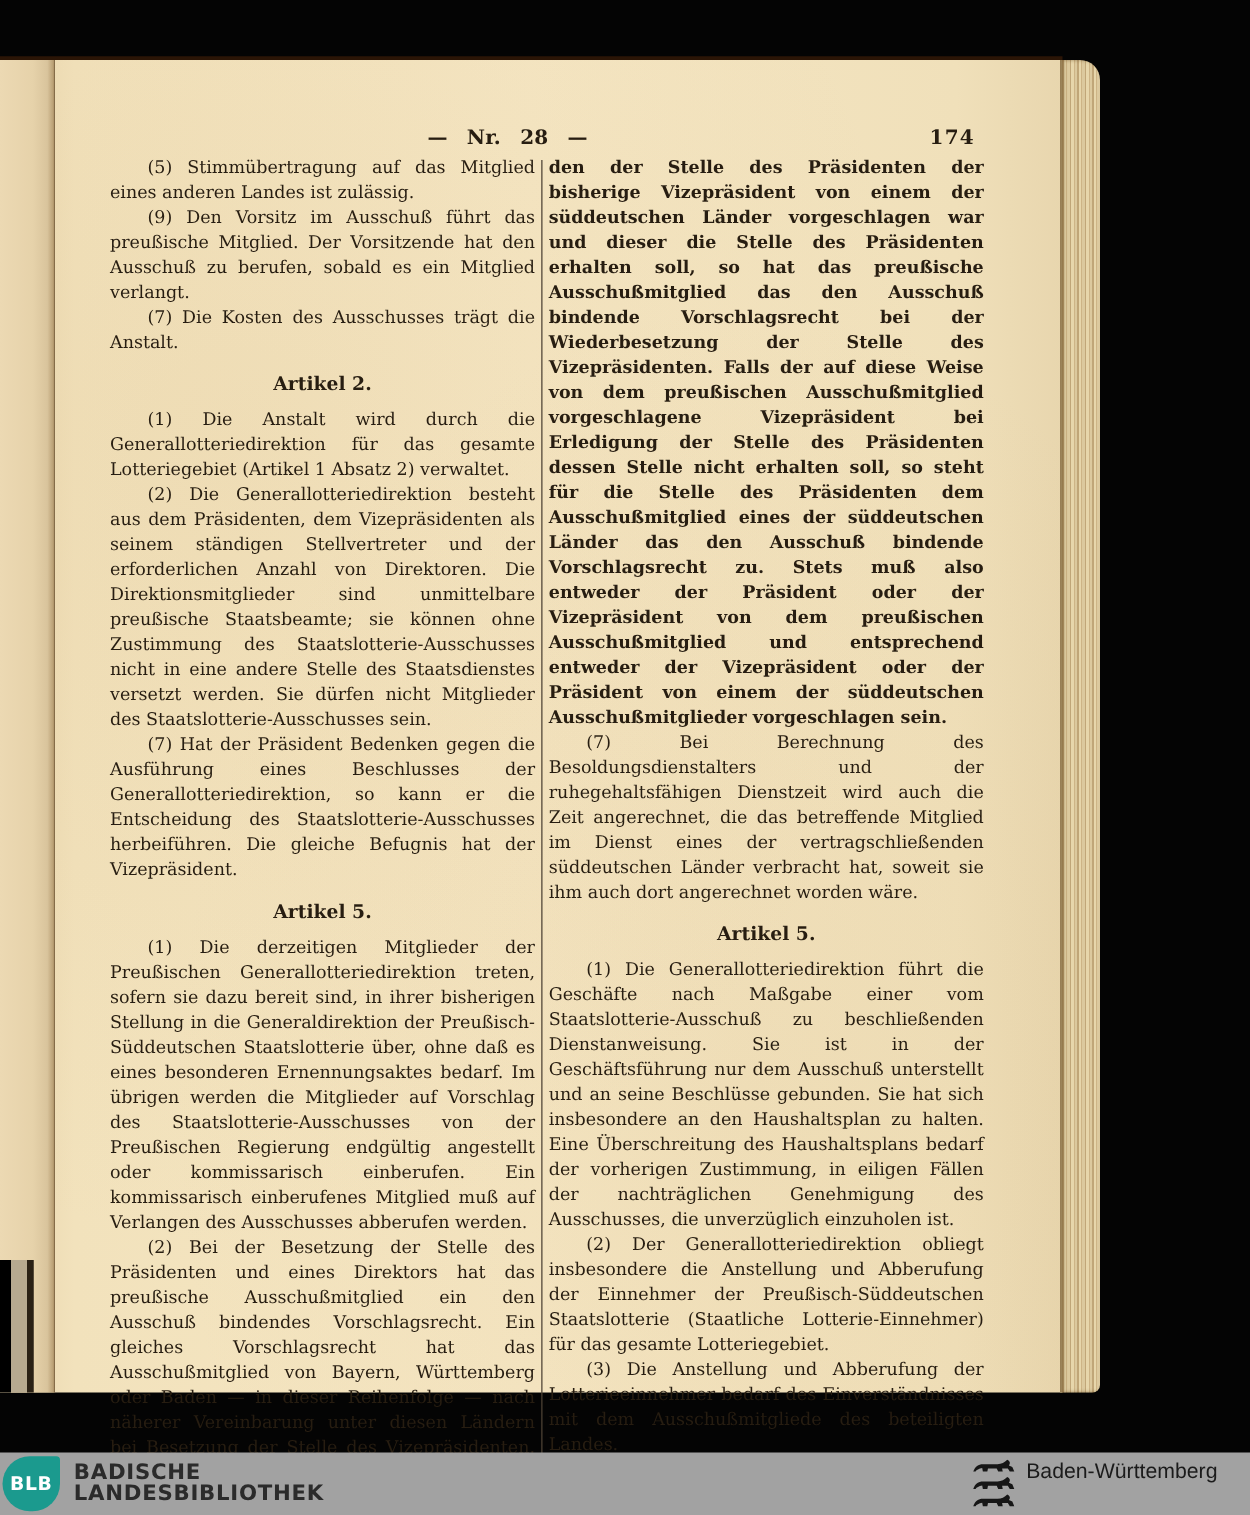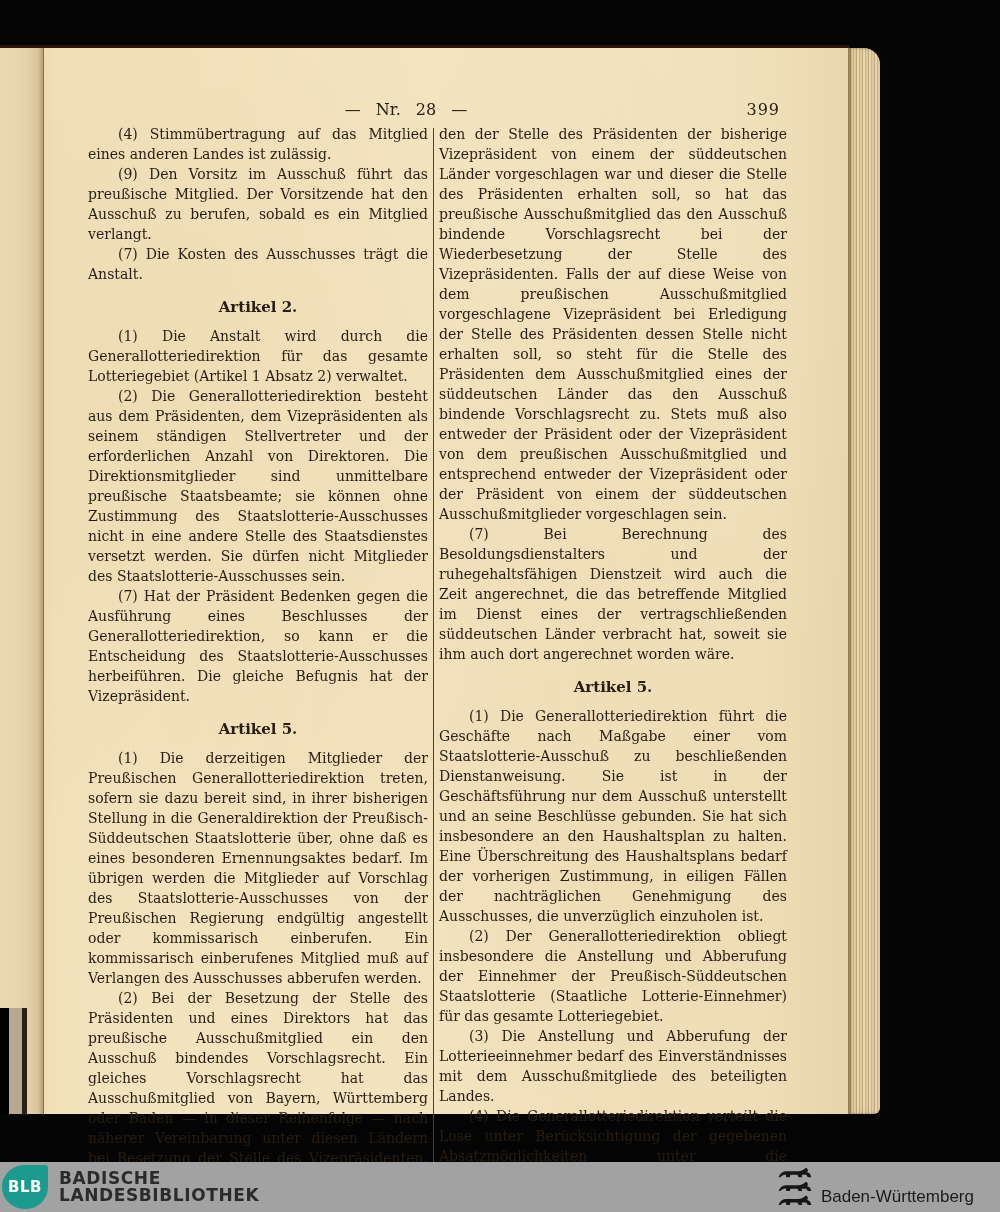--- a/index.html
+++ b/index.html
@@ -16,34 +16,34 @@
       radial-gradient(ellipse at 70% 78%, rgba(199,160,100,.09), transparent 55%),
       linear-gradient(to right,#e7d3ab 0%,#f2e2bc 7%,#f5e6c3 50%,#f0e0ba 90%,#e8d6ae 100%);
     box-shadow:0 -3px 0 #2b1506;
   }
   .gutter{
     position:absolute;left:0;top:0;bottom:0;width:44px;
     background:linear-gradient(to right,#ecd9b3 0%,#e6d2aa 60%,#d9c49c 86%,#b99f74 97%,#6e5636 100%);
   }
   .running-header{
     position:absolute;left:88px;top:52px;width:700px;height:24px;
-    color:var(--ink,#271d11);font-size:16px;font-weight:normal;
+    color:var(--ink,#271d11);font-size:16px;font-weight:bold;
   }
   .header-center{position:absolute;left:0;right:0;top:0;text-align:center;word-spacing:10px;transform:translateX(-32px);}
   .header-page-num{position:absolute;right:8px;top:0;letter-spacing:1px;}
   .text-block{
     position:absolute;left:88px;top:76px;width:700px;display:flex;
     color:var(--ink,#271d11);
   }
   .col{font-size:14px;line-height:20px;}
   .col-left{width:340px;}
   .col-right{width:348px;}
   .col-divider{width:1px;background:#4d4234;margin:4px 5px 0 5px;}
   .body-para{margin:0;text-indent:30px;text-align:justify;}
-  .body-para.no-indent{text-indent:0;}
+  .body-para.no-indent{text-indent:0;font-weight:bold;}
   .article-heading{margin:13px 0 9px;text-align:center;font-weight:bold;font-size:15px;}
   
   .fore-edge{
     position:absolute;left:848px;top:48px;width:32px;height:1066px;
     background:repeating-linear-gradient(to right,#dcc99e 0 2px,#c0a678 2px 3px,#e7d6ab 3px 5px,#cdb486 5px 6px);
     border-radius:0 16px 6px 0;
     box-shadow:inset 3px 0 3px rgba(90,60,20,.55);
   }
   .corner-cover{
     position:absolute;left:0;top:1008px;width:27px;height:106px;
@@ -62,40 +62,40 @@
     width:46px;height:44px;background:var(--blb-teal,#1b9a8e);
     border-radius:22px 3px 22px 22px;
     display:flex;align-items:center;justify-content:center;
     color:#fff;font-weight:bold;font-size:15px;letter-spacing:.5px;
   }
   .blb-name{
     display:flex;flex-direction:column;margin-left:11px;
     color:var(--footer-text,#2b2b2b);font-weight:bold;font-size:17px;
     letter-spacing:.6px;line-height:17px;
   }
-  .bw-group{display:flex;align-items:flex-end;gap:8px;cursor:pointer;}
+  .bw-group{display:flex;align-items:flex-start;gap:8px;cursor:pointer;}
   .lions{width:36px;height:40px;}
   .bw-label{font-family:"Liberation Sans",sans-serif;font-size:17px;color:#1b1b1b;}
 </style>
 </head>
 <body>
 
 <div class="screen">
 
   <div class="page-scan">
     <div class="gutter"></div>
 
     <div class="running-header">
       <span class="header-center">— Nr. 28 —</span>
-      <span class="header-page-num">399</span>
+      <span class="header-page-num">174</span>
     </div>
 
     <div class="text-block">
       <div class="col col-left">
-          <p class="body-para">(4) Stimmübertragung auf das Mitglied eines anderen Landes ist zulässig.</p>
+          <p class="body-para">(5) Stimmübertragung auf das Mitglied eines anderen Landes ist zulässig.</p>
           <p class="body-para">(9) Den Vorsitz im Ausschuß führt das preußische Mitglied. Der Vorsitzende hat den Ausschuß zu berufen, sobald es ein Mitglied verlangt.</p>
           <p class="body-para">(7) Die Kosten des Ausschusses trägt die Anstalt.</p>
           <p class="article-heading">Artikel 2.</p>
           <p class="body-para">(1) Die Anstalt wird durch die Generallotteriedirektion für das gesamte Lotteriegebiet (Artikel 1 Absatz 2) verwaltet.</p>
           <p class="body-para">(2) Die Generallotteriedirektion besteht aus dem Präsidenten, dem Vizepräsidenten als seinem ständigen Stellvertreter und der erforderlichen Anzahl von Direktoren. Die Direktionsmitglieder sind unmittelbare preußische Staatsbeamte; sie können ohne Zustimmung des Staatslotterie-Ausschusses nicht in eine andere Stelle des Staatsdienstes versetzt werden. Sie dürfen nicht Mitglieder des Staatslotterie-Ausschusses sein.</p>
           <p class="body-para">(7) Hat der Präsident Bedenken gegen die Ausführung eines Beschlusses der Generallotteriedirektion, so kann er die Entscheidung des Staatslotterie-Ausschusses herbeiführen. Die gleiche Befugnis hat der Vizepräsident.</p>
           <p class="article-heading">Artikel 5.</p>
           <p class="body-para">(1) Die derzeitigen Mitglieder der Preußischen Generallotteriedirektion treten, sofern sie dazu bereit sind, in ihrer bisherigen Stellung in die Generaldirektion der Preußisch-Süddeutschen Staatslotterie über, ohne daß es eines besonderen Ernennungsaktes bedarf. Im übrigen werden die Mitglieder auf Vorschlag des Staatslotterie-Ausschusses von der Preußischen Regierung endgültig angestellt oder kommissarisch einberufen. Ein kommissarisch einberufenes Mitglied muß auf Verlangen des Ausschusses abberufen werden.</p>
           <p class="body-para">(2) Bei der Besetzung der Stelle des Präsidenten und eines Direktors hat das preußische Ausschußmitglied ein den Ausschuß bindendes Vorschlagsrecht. Ein gleiches Vorschlagsrecht hat das Ausschußmitglied von Bayern, Württemberg oder Baden — in dieser Reihenfolge — nach näherer Vereinbarung unter diesen Ländern bei Besetzung der Stelle des Vizepräsidenten. Falls bei Freiwer-</p>
         </div>

